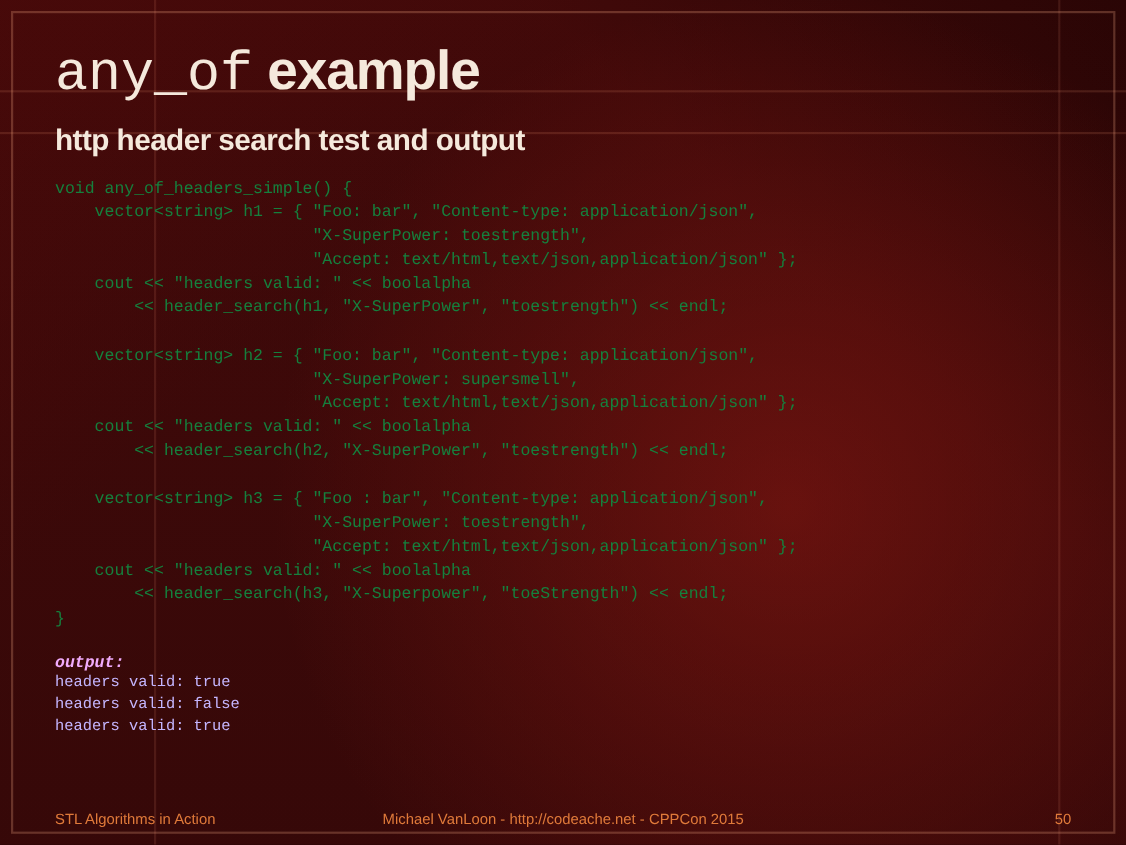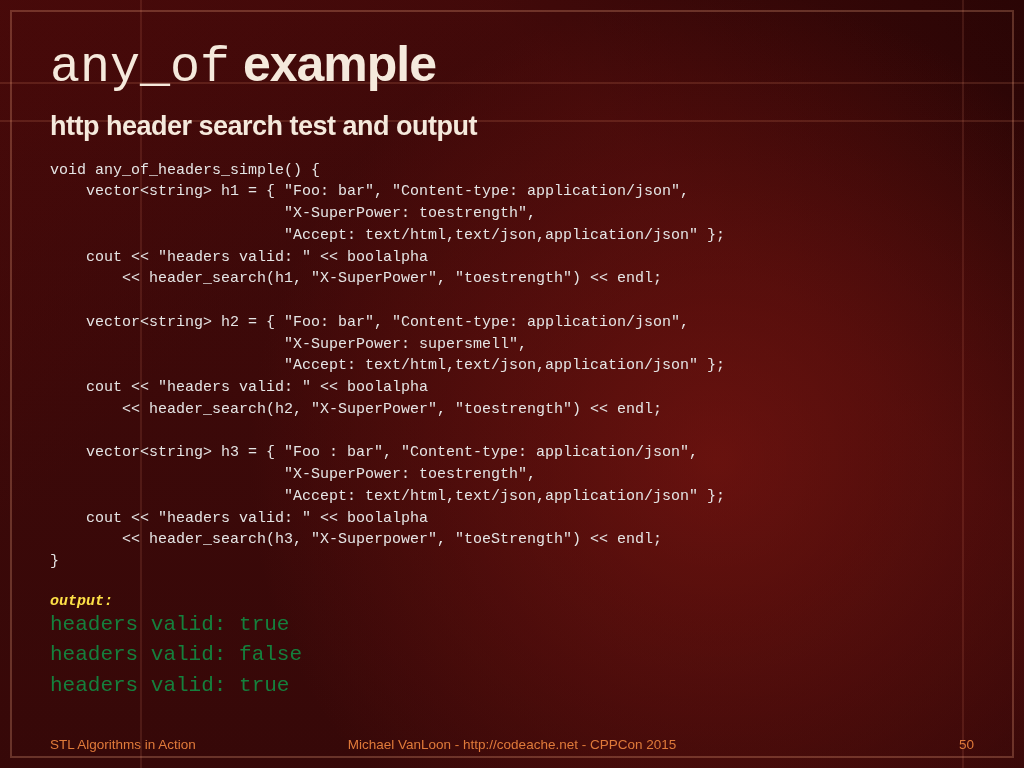--- a/index.html
+++ b/index.html
@@ -51,36 +51,36 @@
     color: #f5e9dc;
     margin-top: 16px;
     letter-spacing: -0.5px;
   }
   .code {
     margin-top: 18px;
     font-family: "Courier New", monospace;
     font-size: 15px;
     line-height: 1.45;
     white-space: pre;
-    color: #e5e5e5;
+    color: #15803d;
   }
   .output-label {
     font-family: "Courier New", monospace;
     font-size: 15px;
     font-style: italic;
     font-weight: bold;
-    color: #fde047;
+    color: #f0abfc;
     margin-top: 20px;
   }
   .output {
     font-family: "Courier New", monospace;
-    font-size: 21px;
+    font-size: 14px;
     line-height: 1.45;
     white-space: pre;
-    color: #15803d;
+    color: #c4b5fd;
   }
   .footer {
     position: absolute;
     left: 0; right: 0; bottom: 16px;
     padding: 0 50px;
     display: flex;
     justify-content: space-between;
     align-items: baseline;
     font-size: 13.5px;
     color: #e07a3a;

